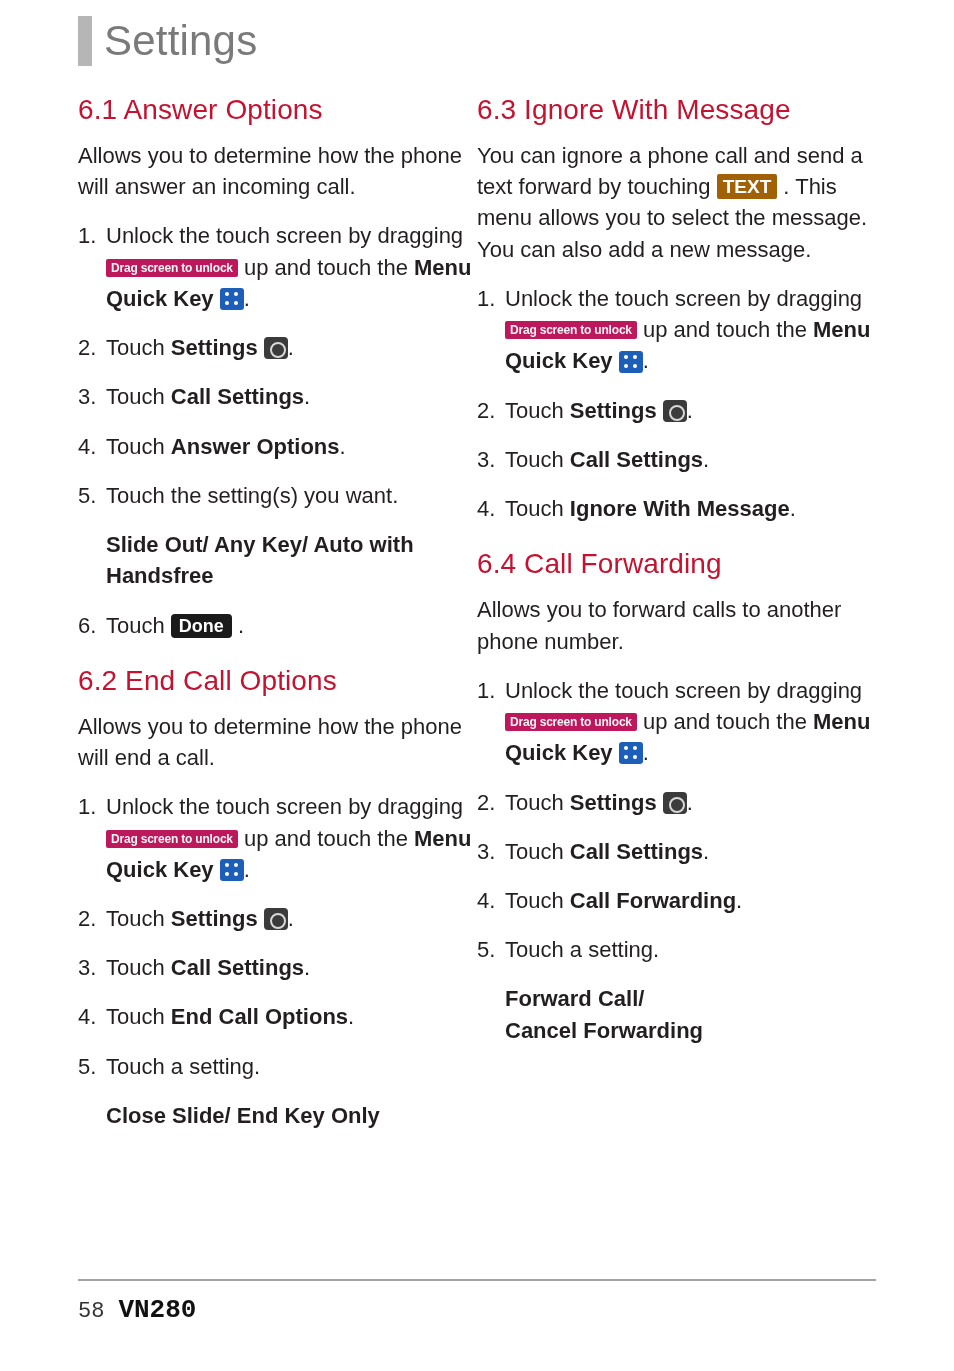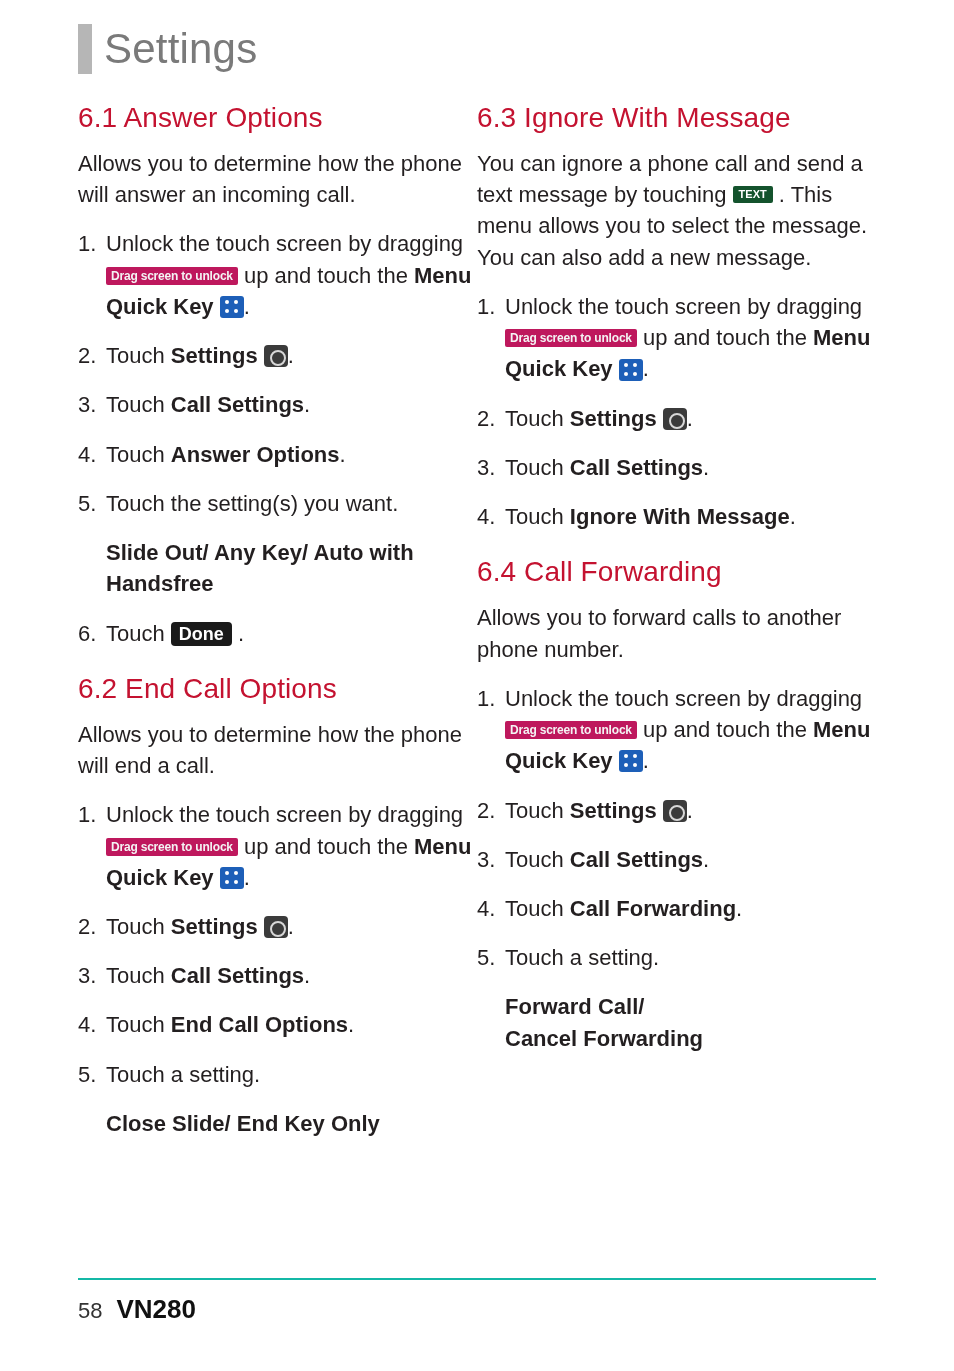--- a/index.html
+++ b/index.html
@@ -5,21 +5,21 @@
   * { box-sizing: border-box; margin: 0; padding: 0; }
   body {
     width: 954px;
     height: 1371px;
     background: #fff;
     font-family: "Myriad Pro", "Segoe UI", Arial, sans-serif;
     color: #231f20;
     position: relative;
   }
   .page {
-    padding: 24px 78px 0 78px;
+    padding: 16px 78px 0 78px;
   }
   .title-row {
     display: flex;
     align-items: center;
     margin-bottom: 26px;
   }
   .title-bar {
     width: 14px;
     height: 50px;
     background: #b6b6b6;
@@ -89,23 +89,23 @@
     padding: 3px 5px 3px 5px;
     border-radius: 2px;
     line-height: 1;
     position: relative;
     top: -1px;
     letter-spacing: -0.2px;
   }
   .chip-text {
     display: inline-block;
     vertical-align: middle;
-    background: #14532d;
+    background: #a16207;
     color: #fff;
-    font-size: 11px;
+    font-size: 19px;
     font-weight: 700;
     padding: 3px 6px;
     border-radius: 2px;
     line-height: 1;
     position: relative;
     top: -2px;
   }
   .chip-done {
     display: inline-block;
     vertical-align: middle;
@@ -160,25 +160,26 @@
     width: 4px; height: 4px;
     margin: -2px 0 0 -2px;
     background: #3b3b3b;
     border-radius: 50%;
   }
   .footer {
     position: absolute;
     left: 78px;
     right: 78px;
     bottom: 46px;
-    border-top: 2px solid #14b8a6;
+    border-top: 2px solid #a3a3a3;
     padding-top: 14px;
     display: flex;
     align-items: baseline;
     gap: 14px;
+    font-family: Liberation Mono, monospace;
   }
   .page-num {
     font-size: 22px;
     color: #333;
   }
   .model {
     font-size: 26px;
     font-weight: 700;
     color: #111;
   }
@@ -239,21 +240,21 @@
         </li>
         <li>Touch a setting.</li>
       </ol>
       <div class="sub">Close Slide/ End Key Only</div>
     </div>
 
     <div class="col">
 
       <div class="section-head">6.3 Ignore With Message</div>
       <div class="body-text">
-        <span>You can ignore a phone call and send a text message by touching </span><span class="chip-text">TEXT</span><span> . This menu allows you to select the message. You can also add a new message.</span>
+        <span>You can ignore a phone call and send a text forward by touching </span><span class="chip-text">TEXT</span><span> . This menu allows you to select the message. You can also add a new message.</span>
       </div>
 
       <ol class="steps">
         <li>
           <span>Unlock the touch screen by dragging </span><span class="chip">Drag screen to unlock</span><span> up and touch the </span><span class="bold">Menu Quick Key</span> <span class="icon-box icon-menu"></span><span>.</span>
         </li>
         <li>
           <span>Touch </span><span class="bold">Settings</span> <span class="icon-box icon-gear"></span><span>.</span>
         </li>
         <li>

